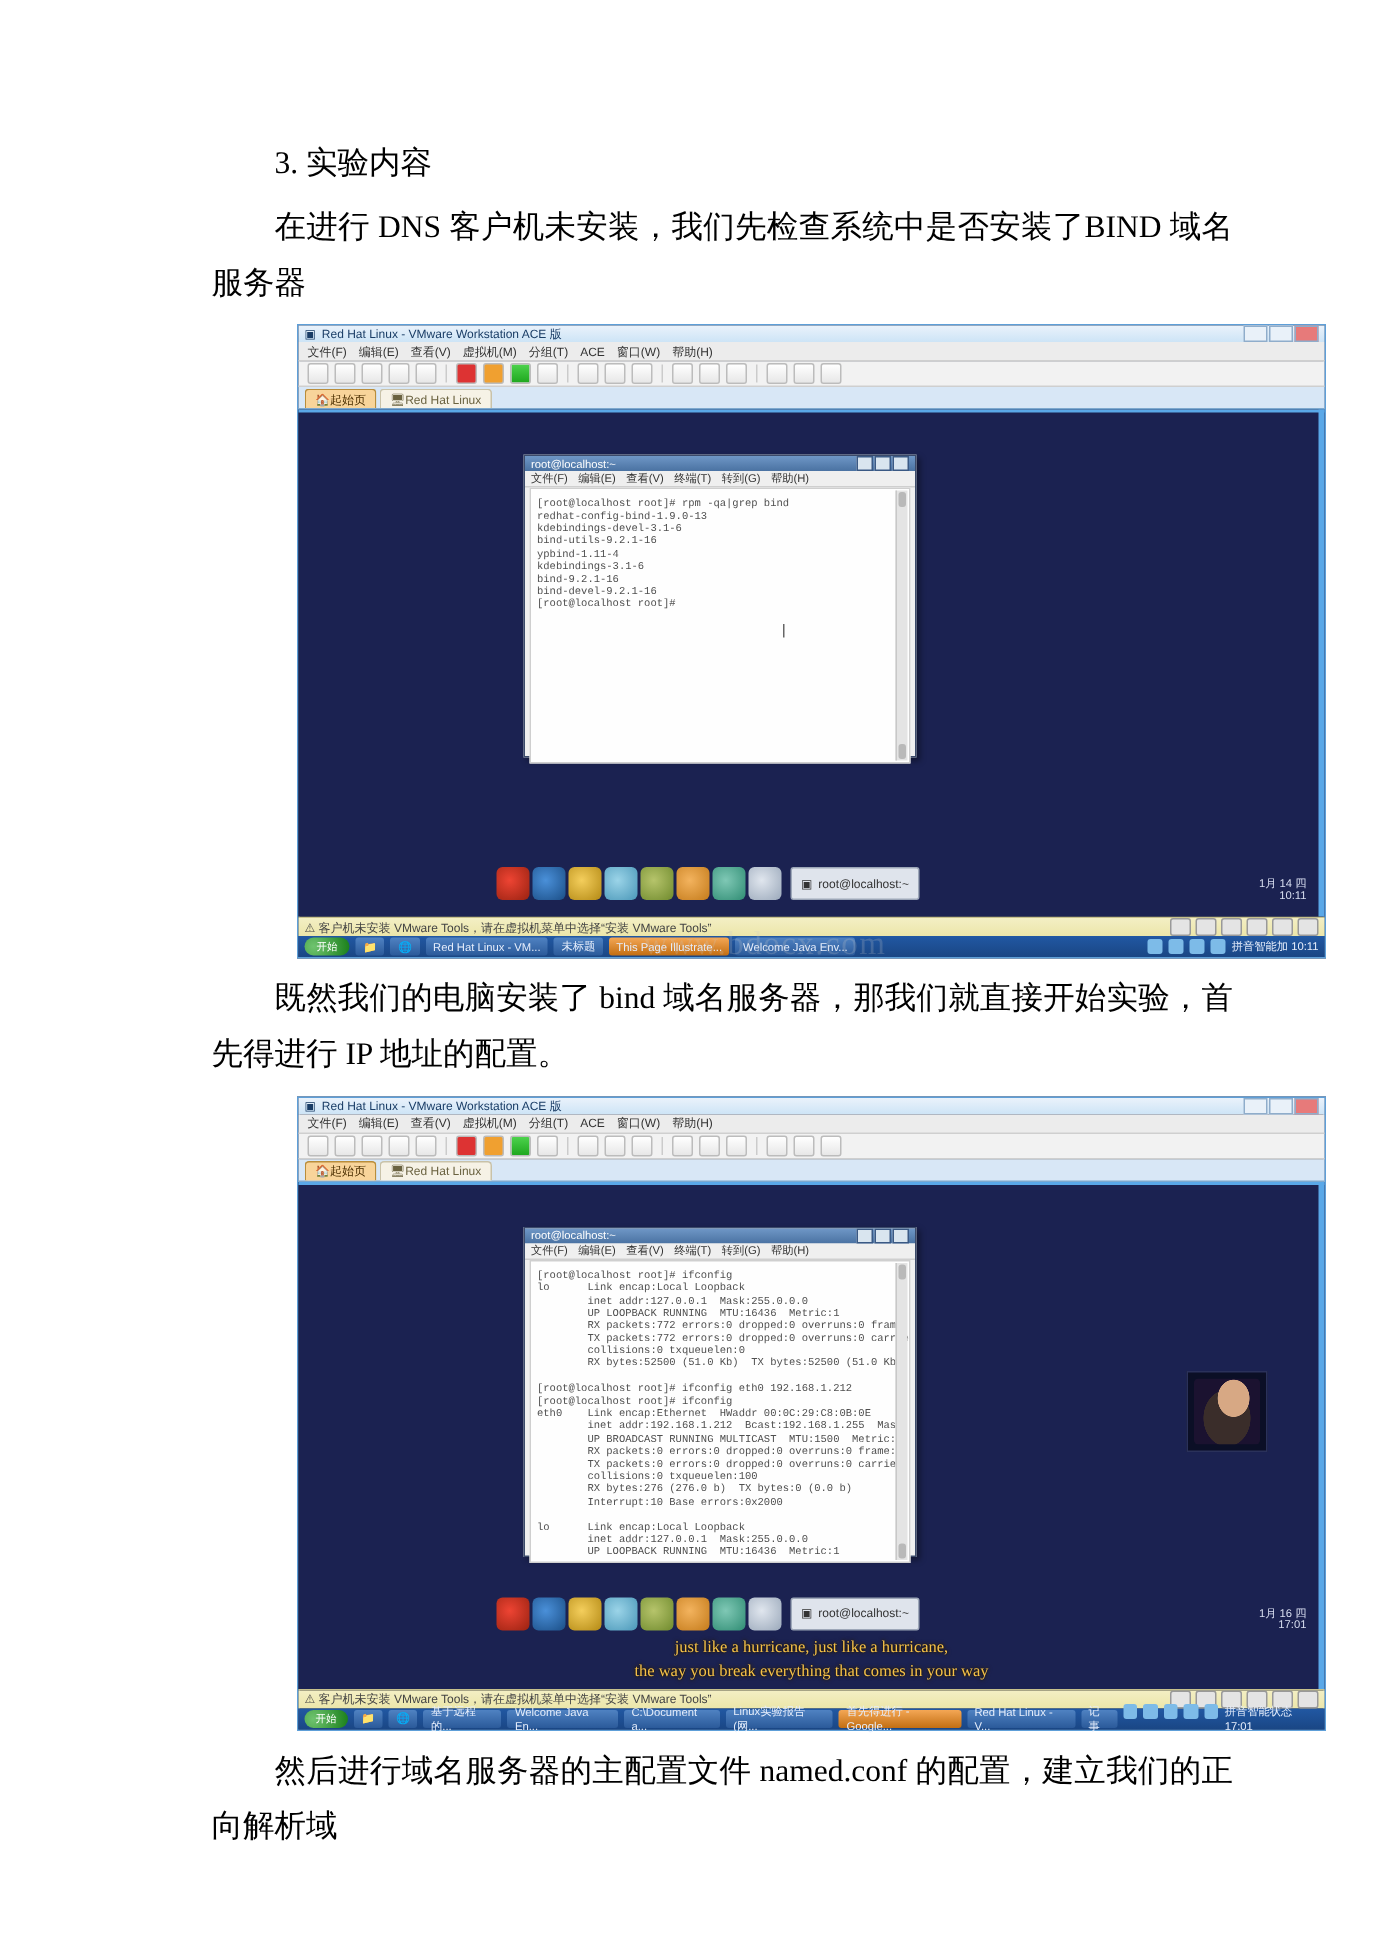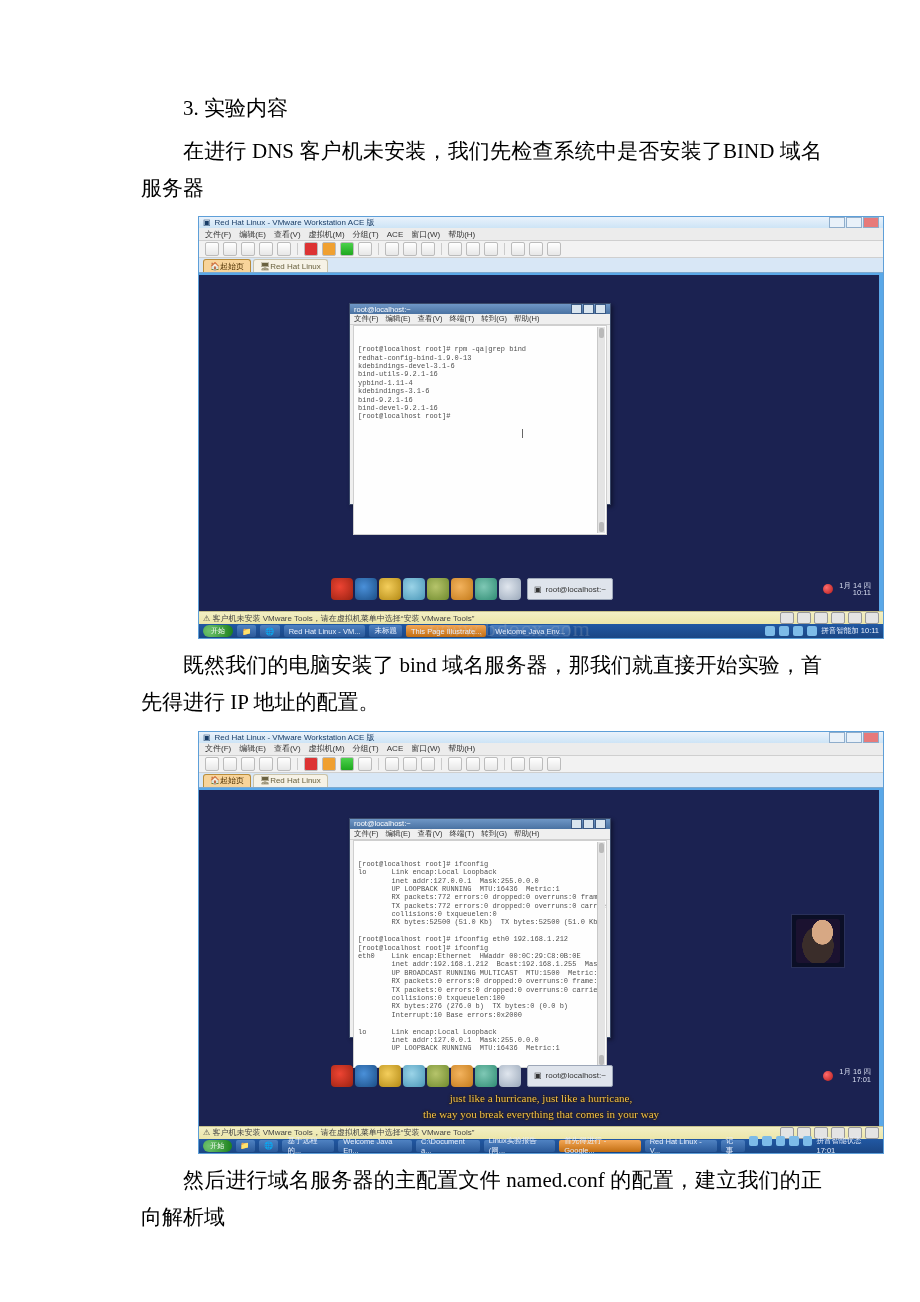--- a/index.html
+++ b/index.html
@@ -153,21 +153,21 @@
     padding: 0 4px;
     align-items: center;
     color: #333;
     font-size: 7.5px;
     border-bottom: 1px solid #cfcfcf;
   }
   .term-body {
     background: #fefefe;
     border: 1px solid #cfcfcf;
     margin: 0 3px 3px 3px;
-    padding: 19px 4px;
+    padding: 6px 4px;
     color: #4f4f4f;
     font-family: "Courier New", monospace;
     font-size: 7px;
     line-height: 1.2;
     white-space: pre;
     position: relative;
     overflow: hidden;
   }
   .term-scroll {
     position: absolute;
@@ -221,20 +221,21 @@
     margin-left:4px;
   }
   .clockbox {
     position:absolute;
     right:12px;
     bottom:12px;
     height:20px;
     display:flex; align-items:center; gap:6px;
     color:#d8def0;
     font-size:8px;
+    flex-direction:column;
   }
   .reddot{ width:10px; height:10px; background:radial-gradient(circle at 35% 35%,#ff6b6b,#b21919); border-radius:50%; }
   .clocktxt{ text-align:right; line-height:1; font-size:7.5px; }
   
   .vm-status {
     height: 12px;
     background: linear-gradient(#f3efc4,#ece6a9);
     border-top: 1px solid #c7c18c;
     color: #444;
     font-size: 8px;

